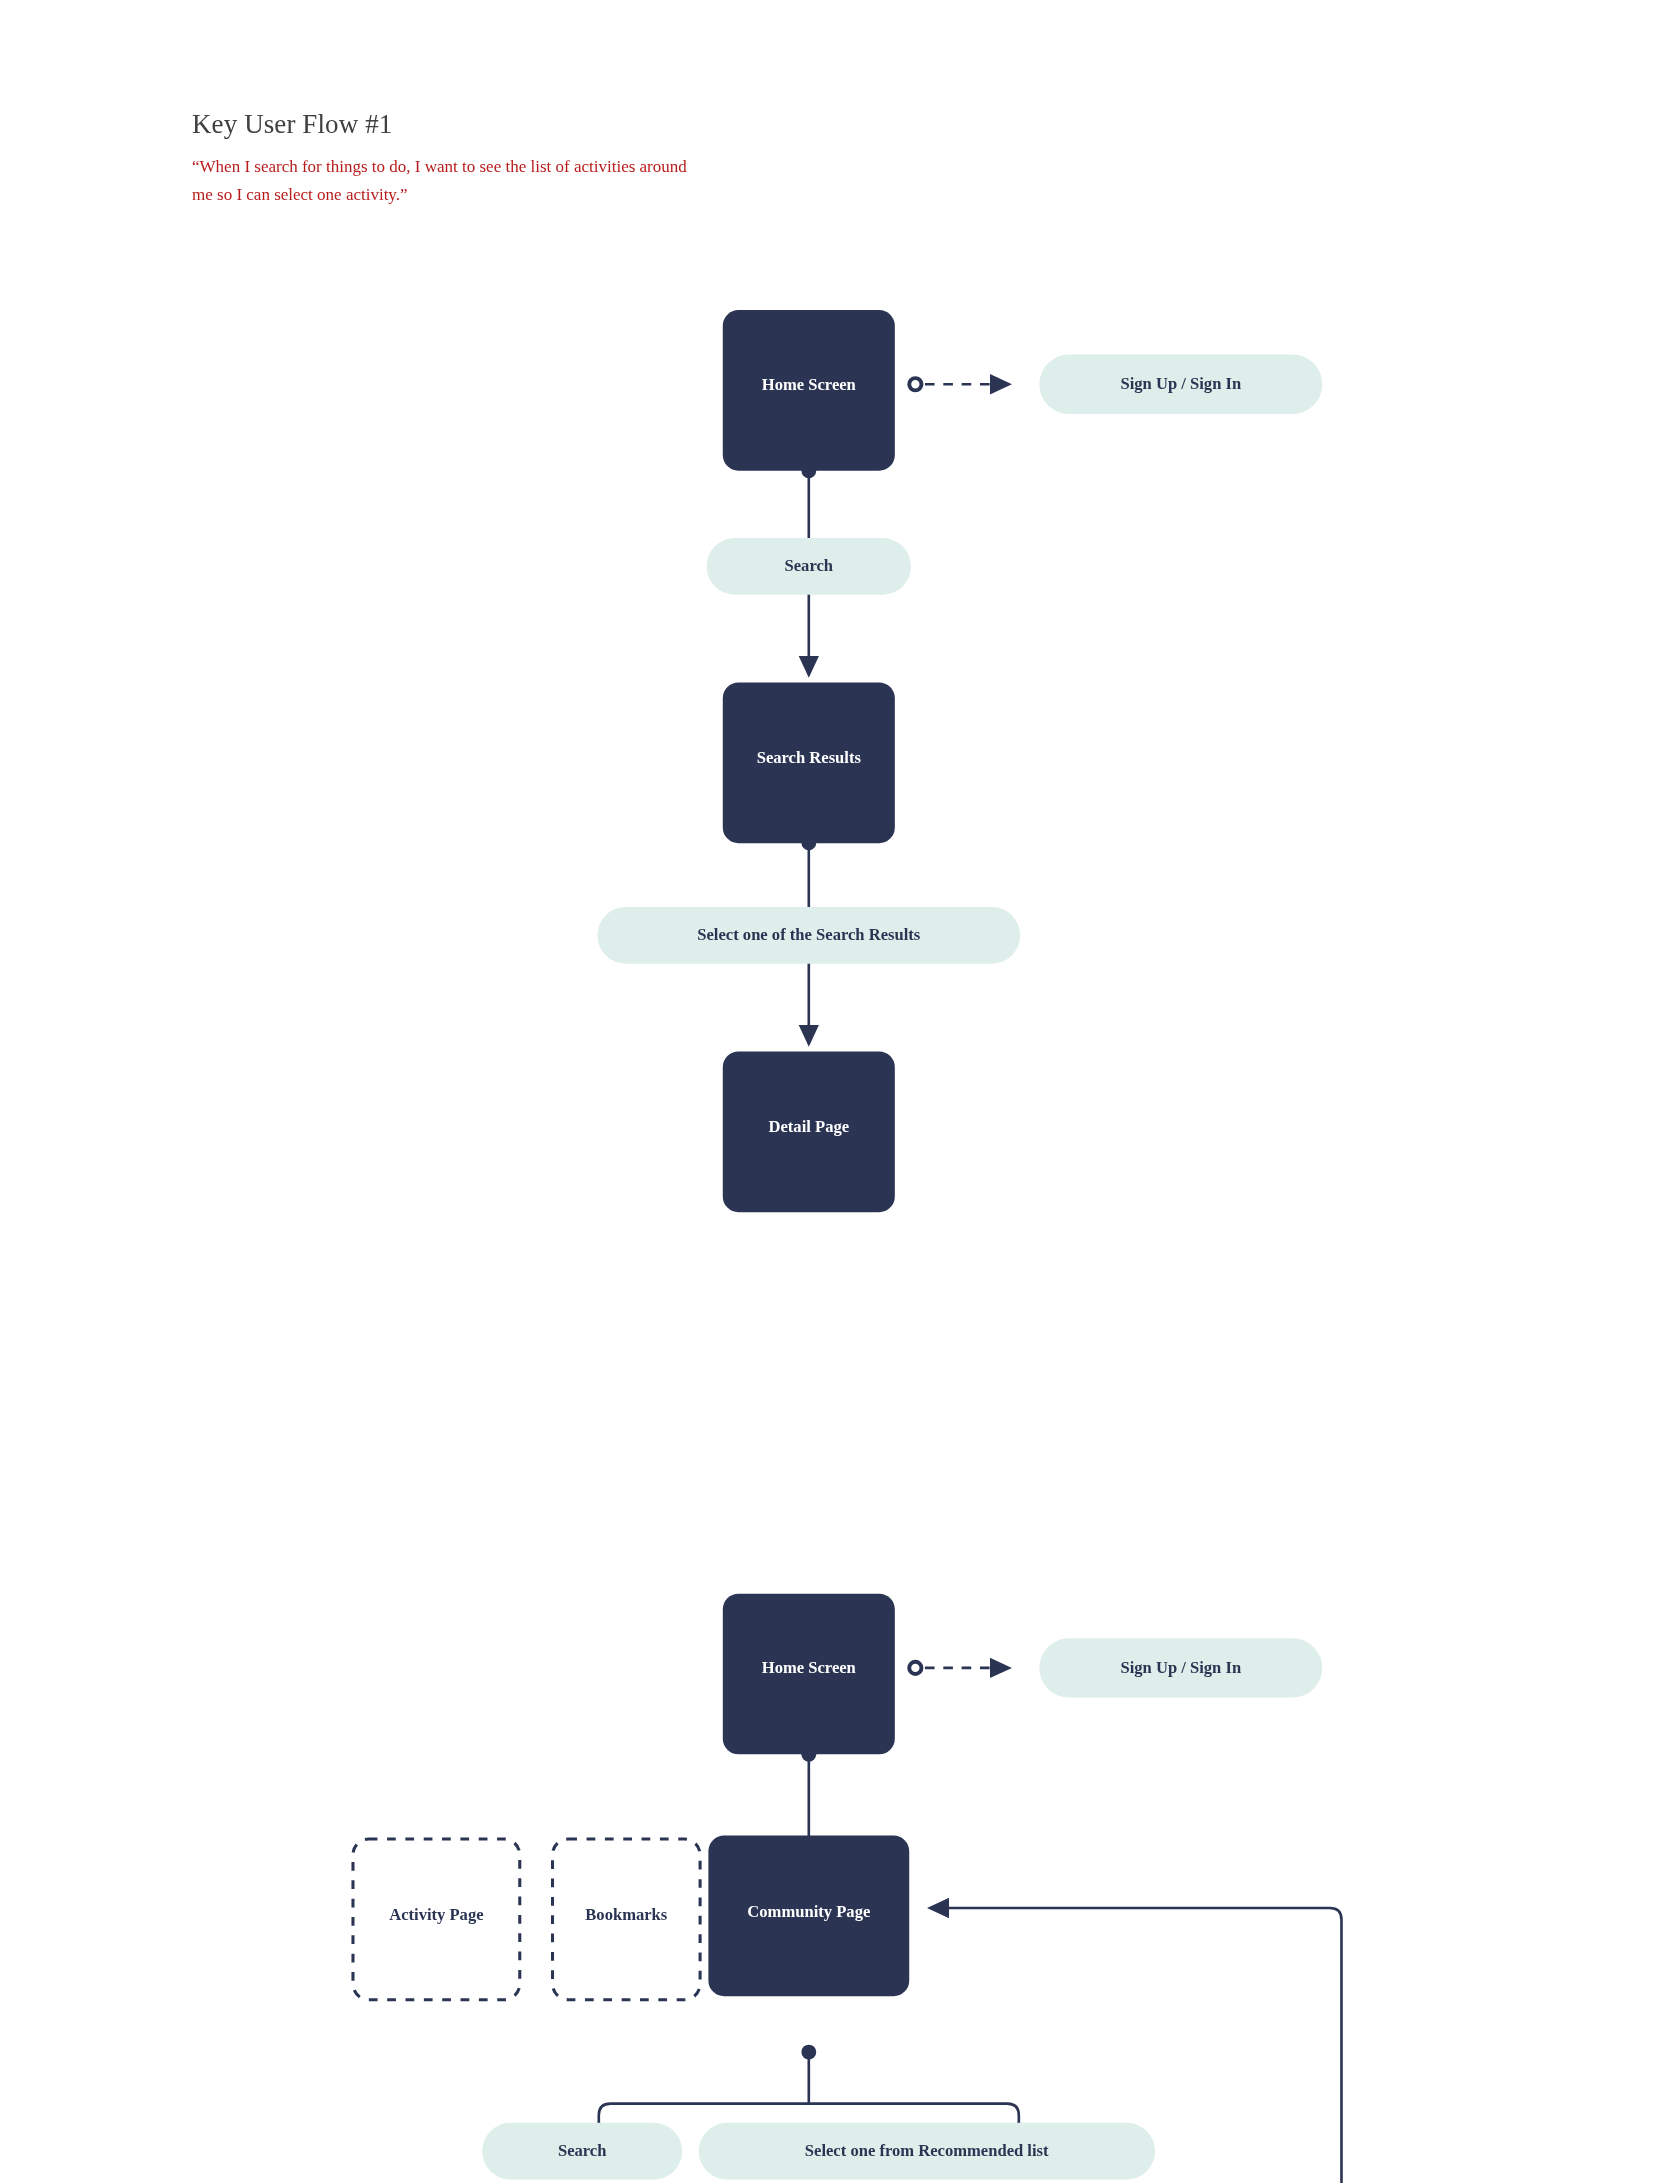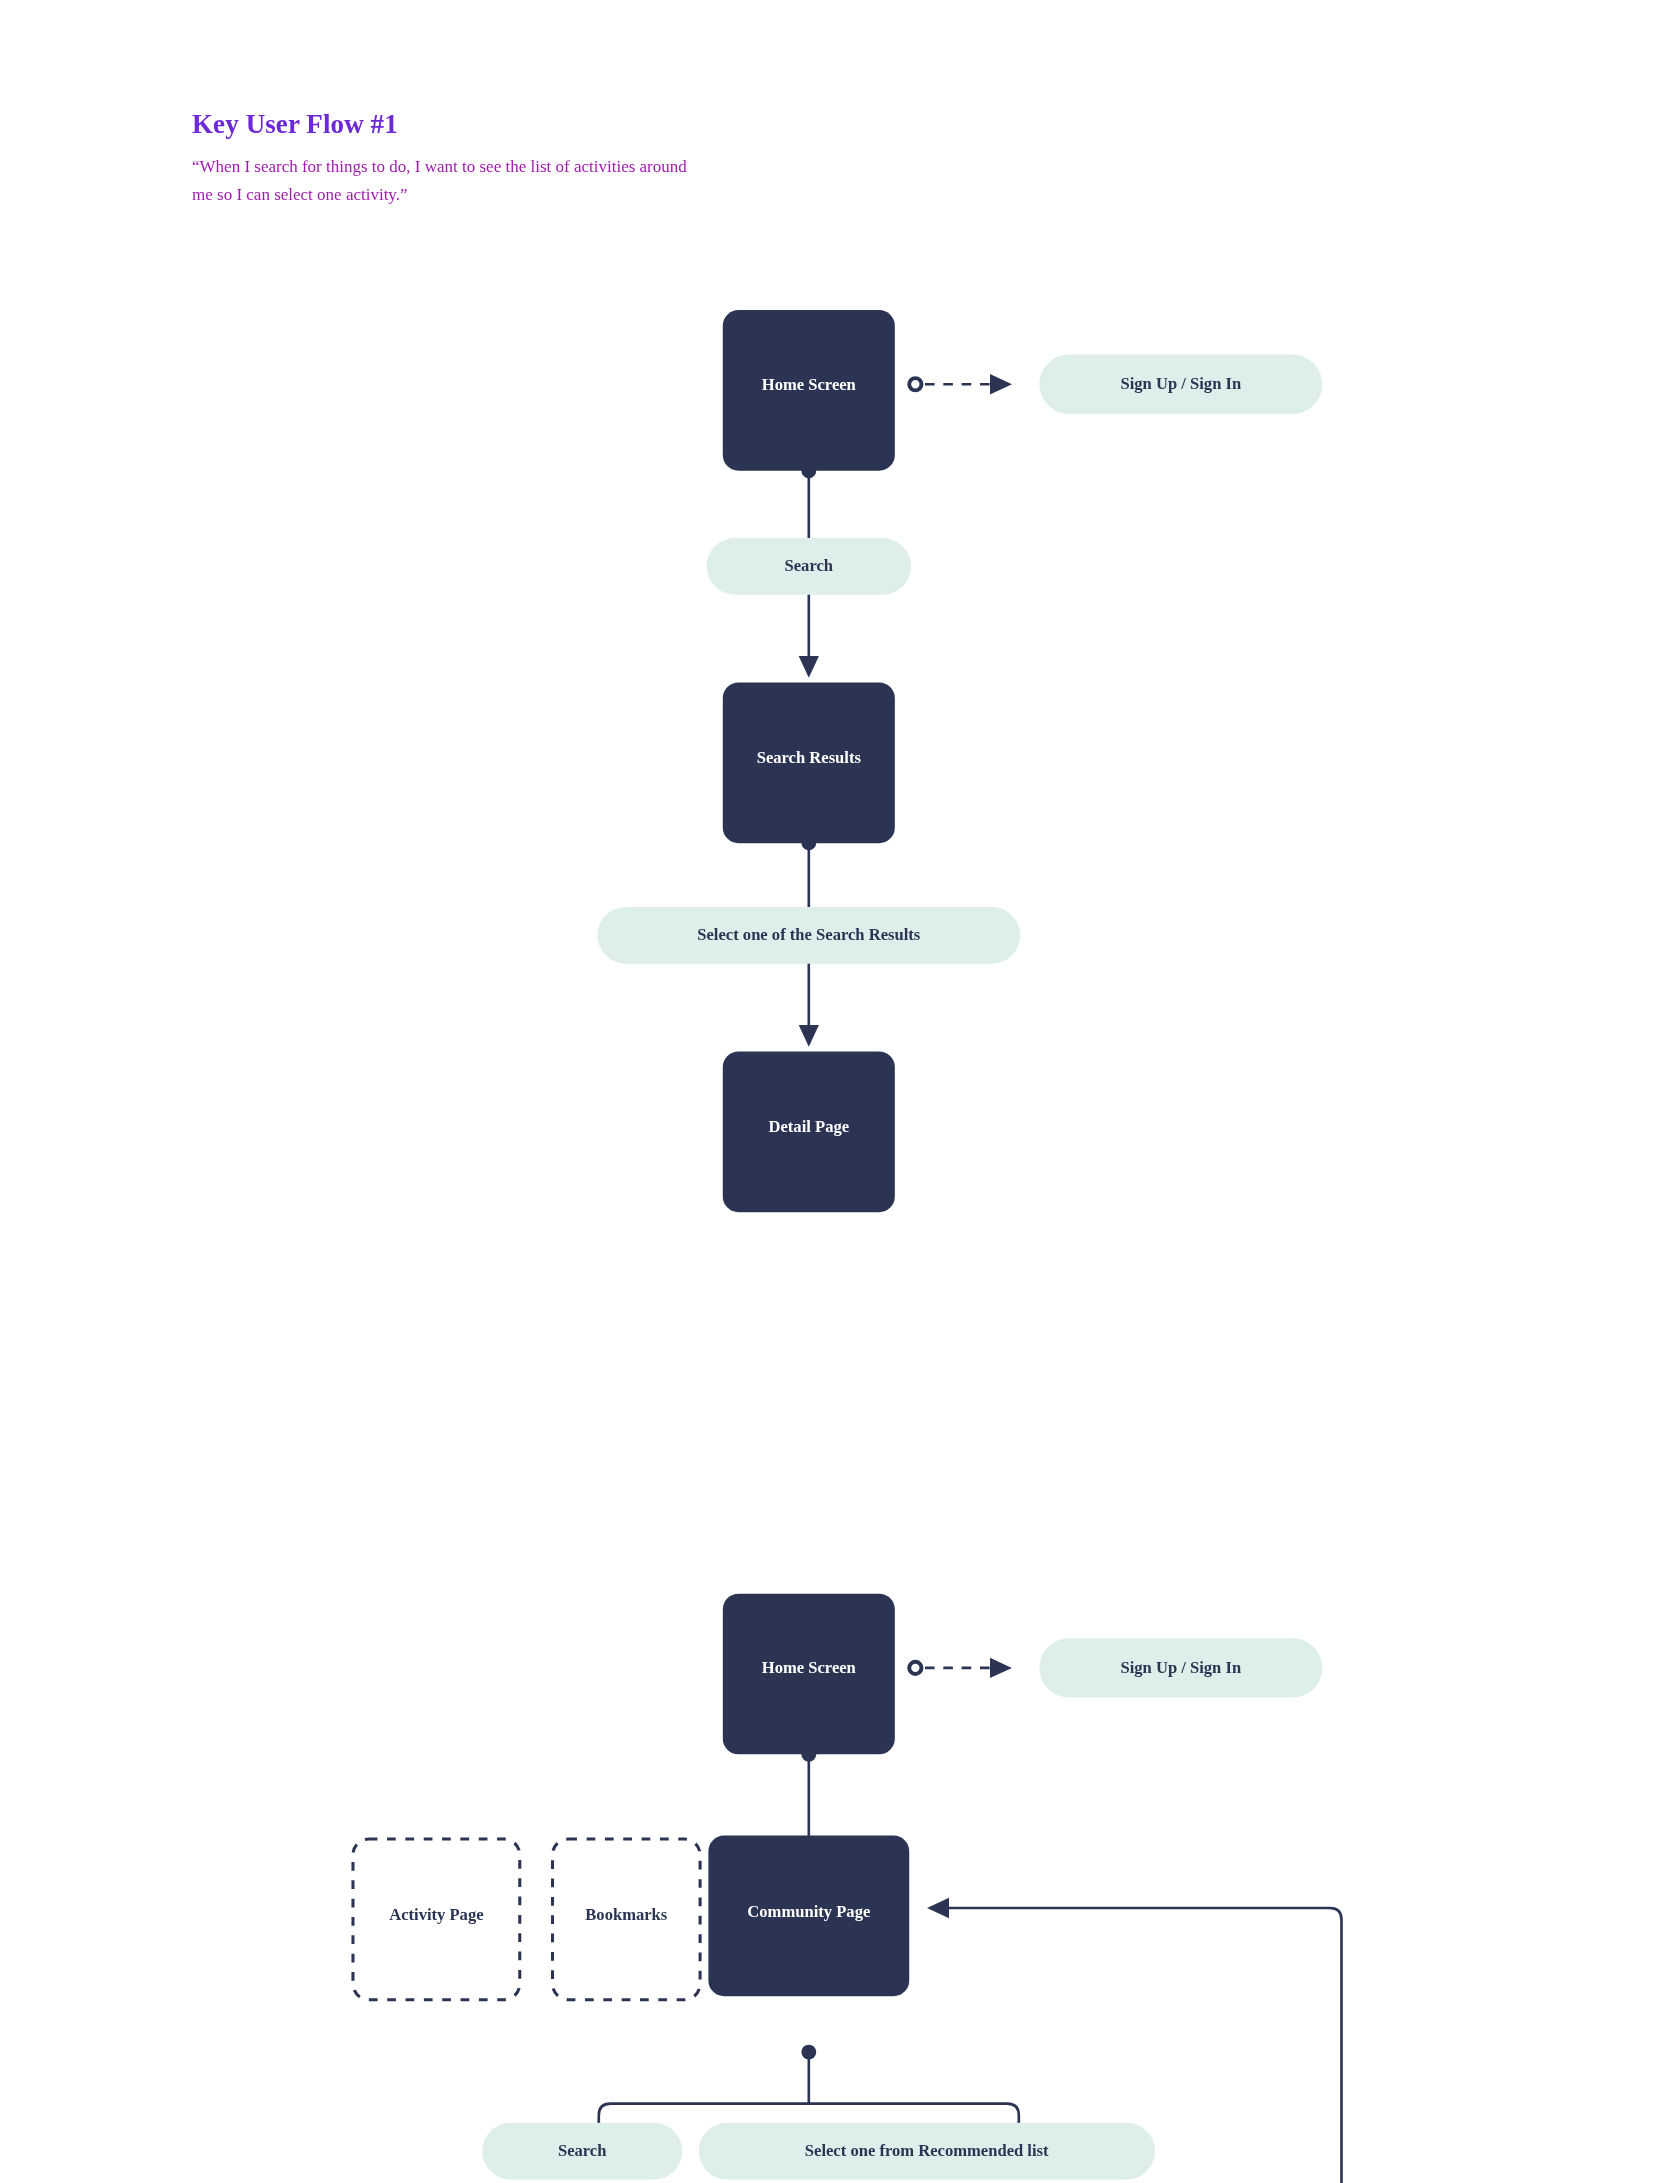--- a/index.html
+++ b/index.html
@@ -25,32 +25,32 @@
     left: 0;
     top: 0;
     width: 1677px;
   }
   .section-head {
     position: absolute;
     left: 192px;
   }
   .section-title {
     font-family: "Liberation Serif", "DejaVu Serif", serif;
-    font-weight: bold;
+    font-weight: normal;
     font-size: 27px;
     letter-spacing: 0.1px;
-    color: #6d28d9;
+    color: #404040;
     margin: 0 0 0 0;
     white-space: nowrap;
   }
   .section-quote {
     font-family: "Liberation Serif", "DejaVu Serif", serif;
     font-size: 17px;
     line-height: 1.62;
-    color: #a21caf;
+    color: #b91c1c;
     margin: 13px 0 0 0;
     max-width: 681px;
   }
   svg.flow-canvas {
     position: absolute;
     left: 0;
     top: 0;
     overflow: visible;
   }
   .node-label {

